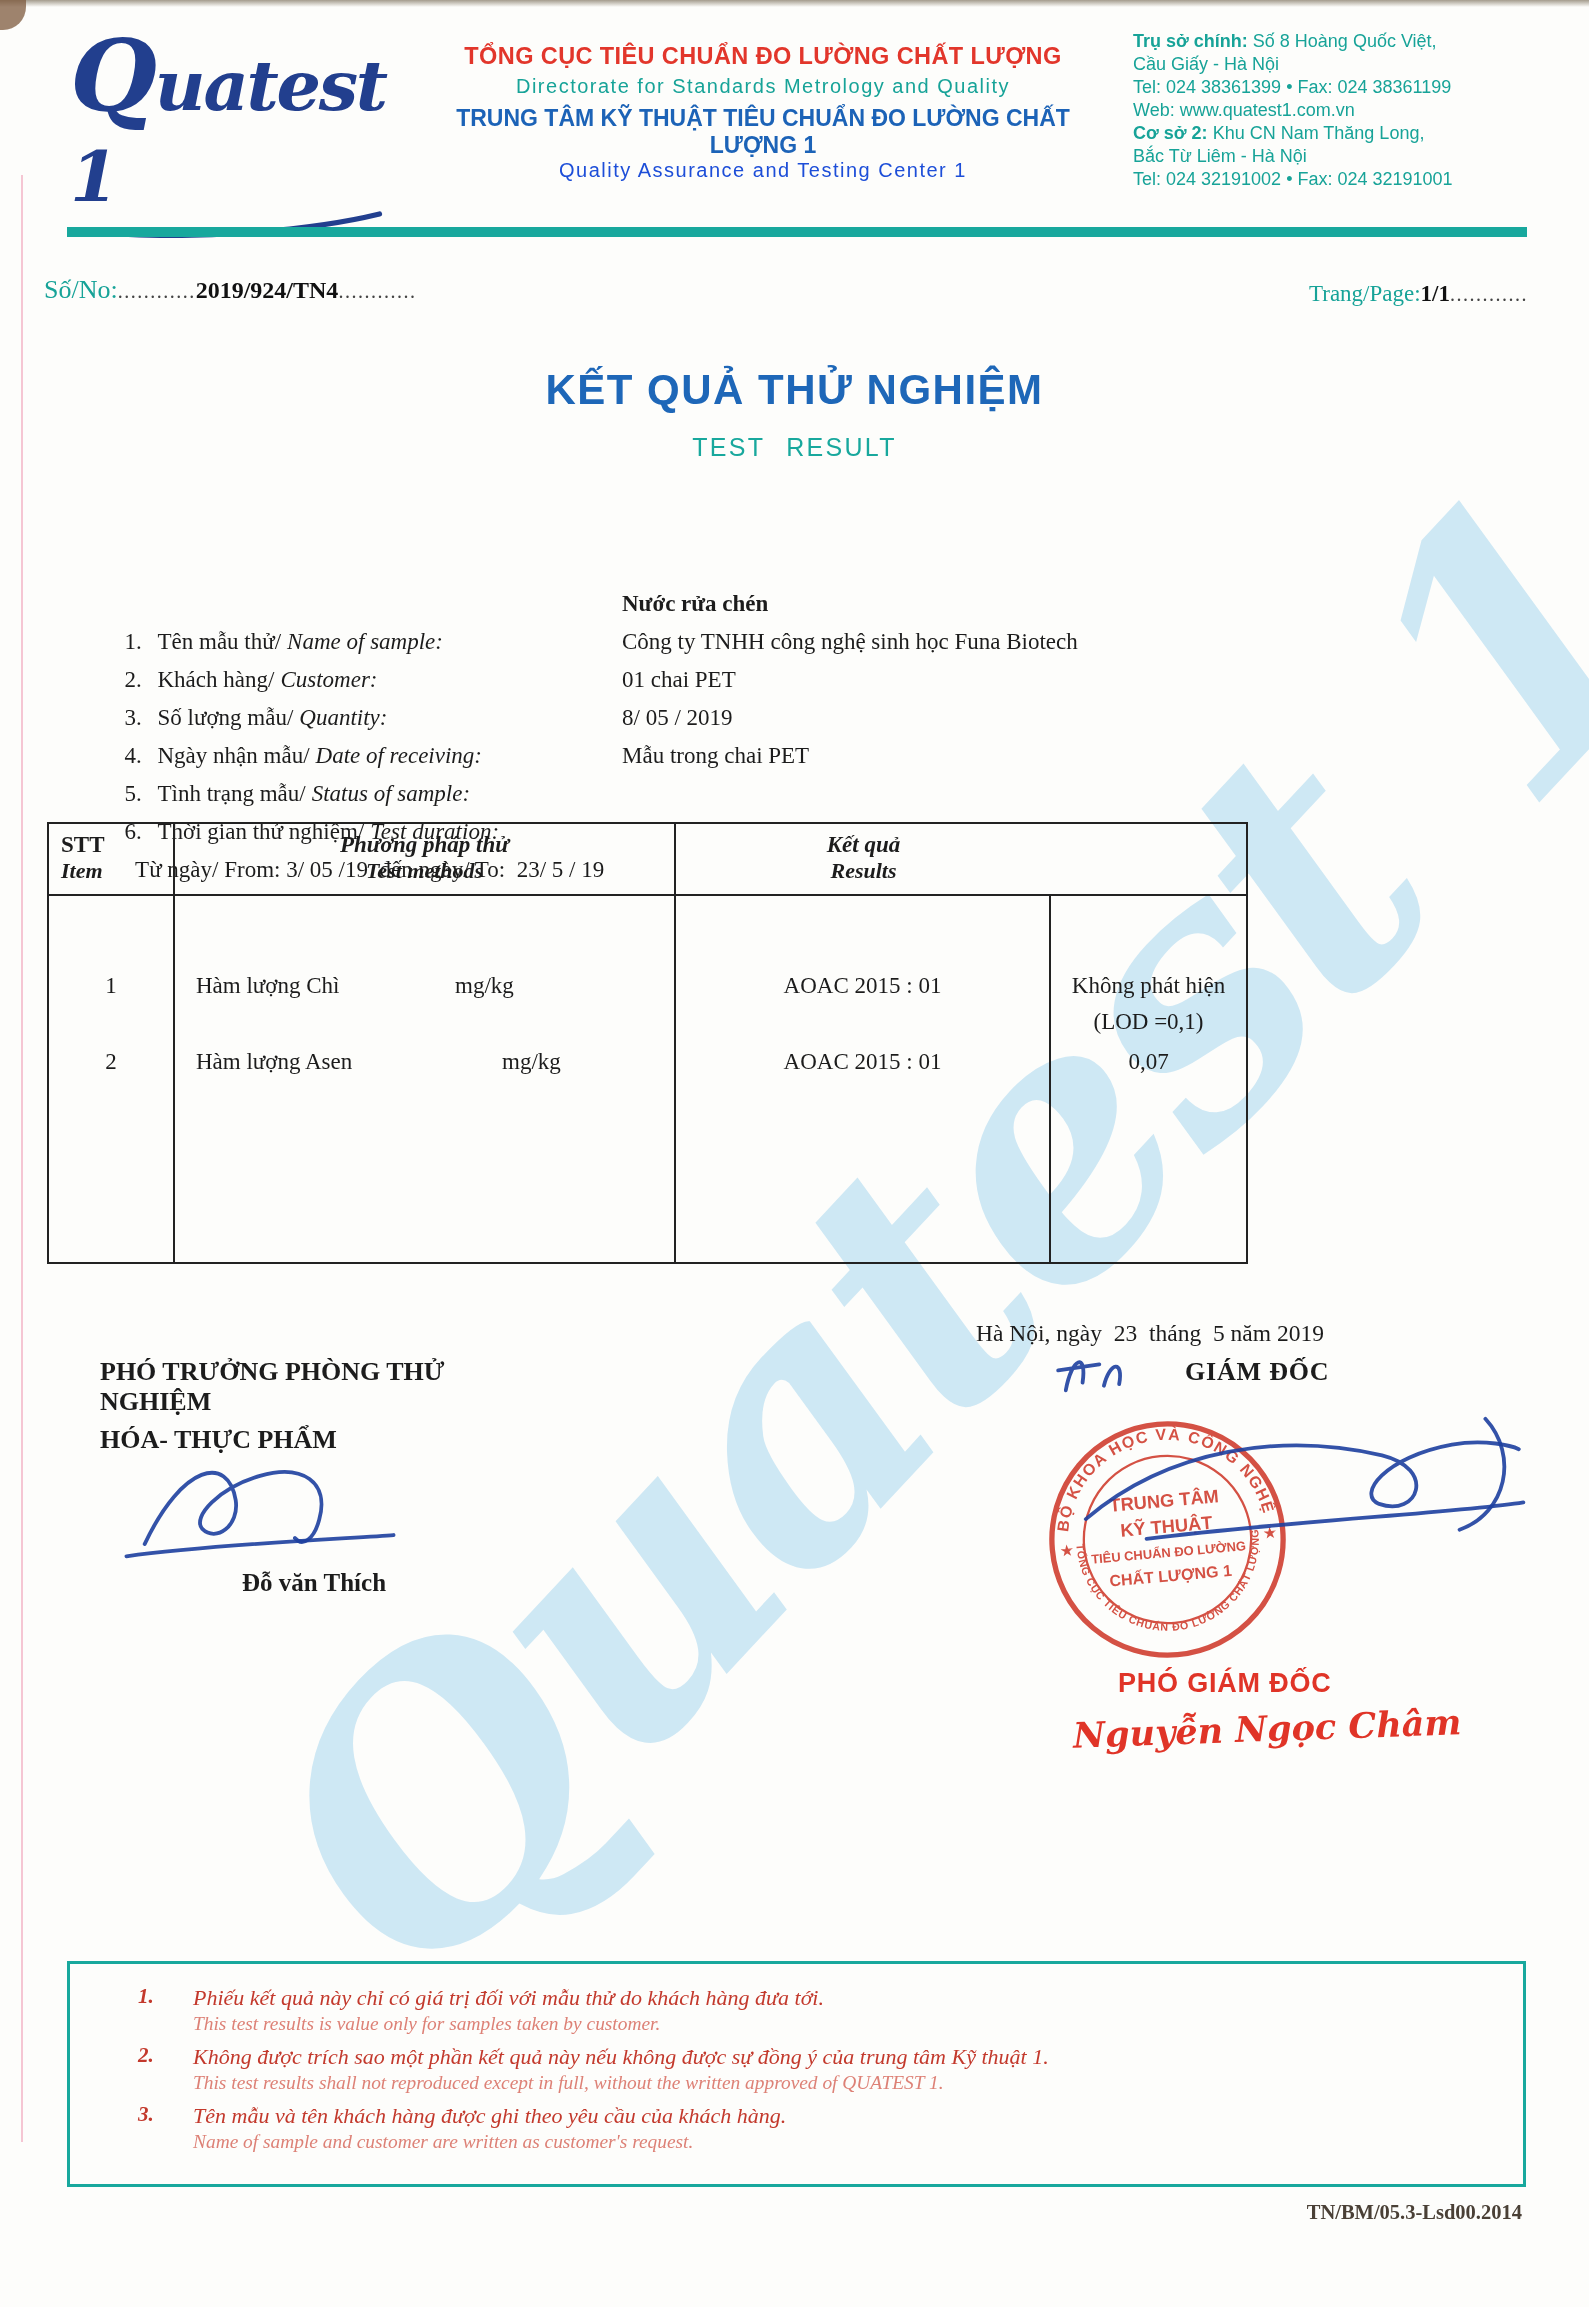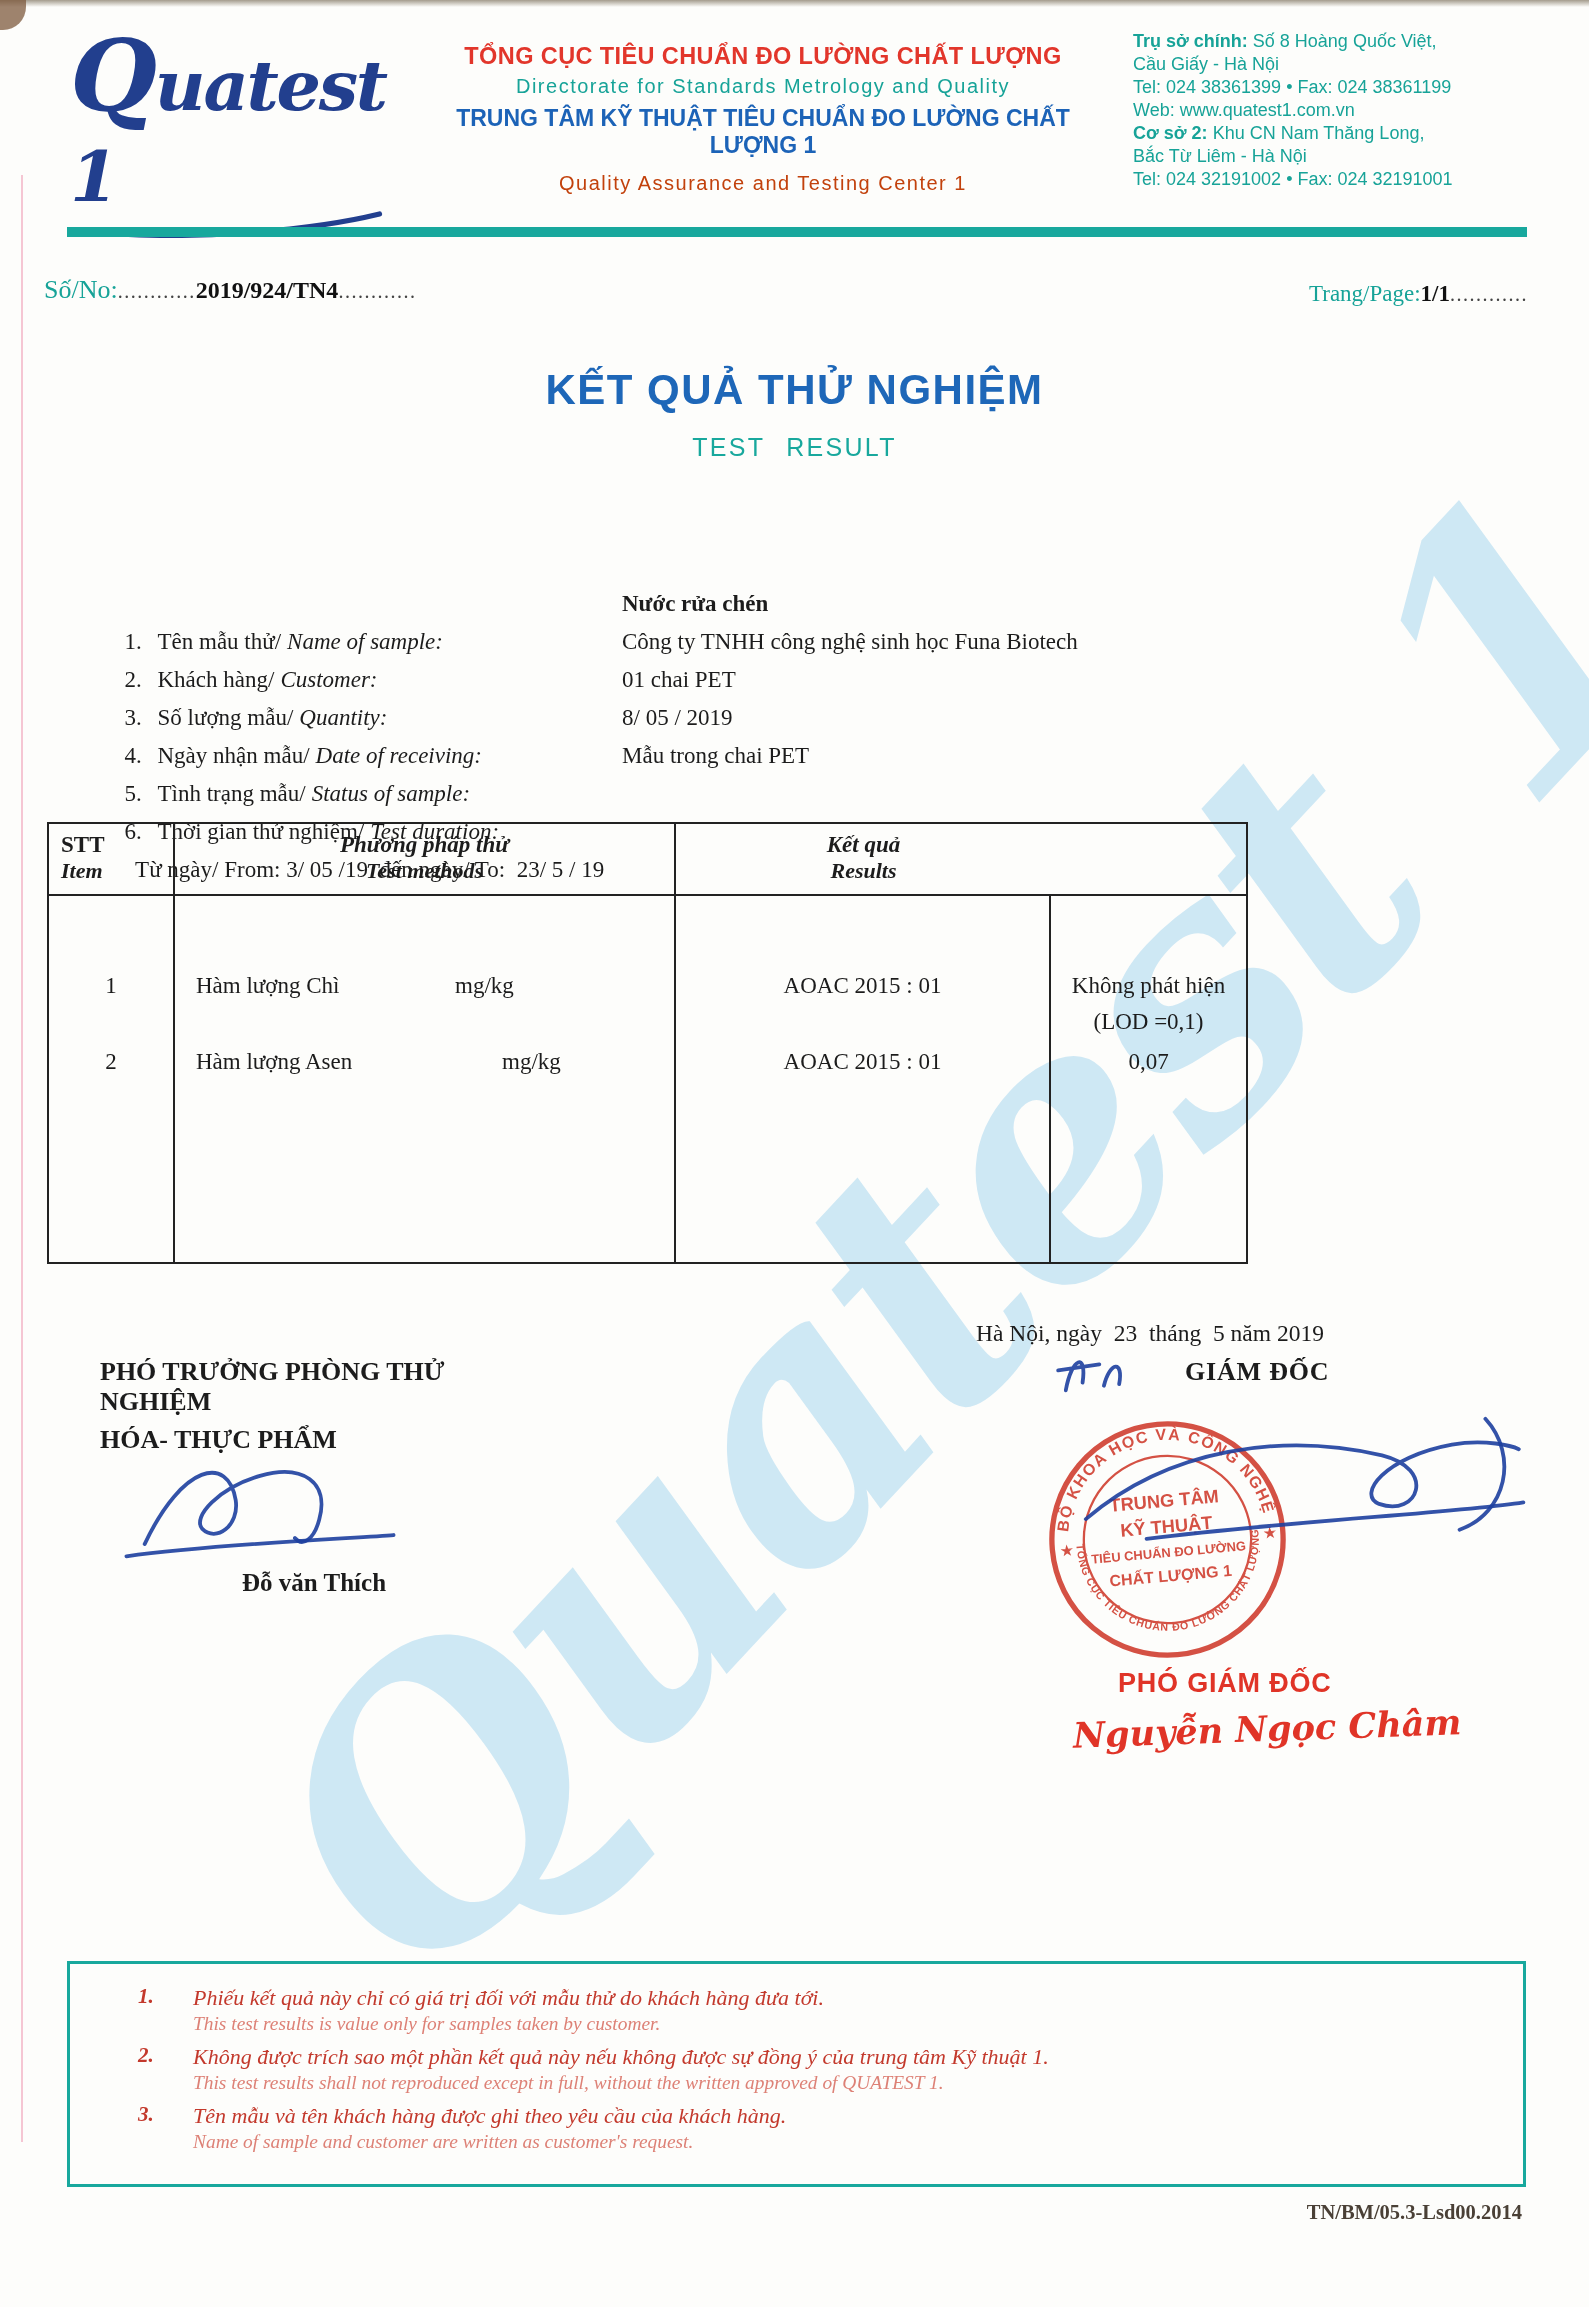--- a/index.html
+++ b/index.html
@@ -24,21 +24,21 @@
   .logo-text{font-family:"DejaVu Serif",serif;font-style:italic;font-weight:bold;
              font-size:70px;line-height:91px;color:#223f8e;letter-spacing:-2.3px;}
   .logo-text::first-letter{font-size:100px;}
   .logo-swoosh{display:block;margin-top:-10.6px;}
 
   .hdr-center{position:absolute;left:410px;top:43px;width:706px;text-align:center;
               font-family:"Liberation Sans",sans-serif;}
   .hdr-org-vi{color:#e2362b;font-weight:bold;font-size:23.5px;letter-spacing:0.4px;}
   .hdr-org-en{color:#17a398;font-size:20px;letter-spacing:1.5px;margin-top:5.3px;}
   .hdr-ctr-vi{color:#1c63b7;font-weight:bold;font-size:23px;margin-top:6.8px;}
-  .hdr-ctr-en{color:#c2410c;font-size:20px;letter-spacing:1.5px;margin-top:13px;}
+  .hdr-ctr-en{color:#1d4ed8;font-size:20px;letter-spacing:1.5px;margin-top:0;}
 
   .hdr-right{position:absolute;left:1133px;top:30px;width:410px;color:#17a398;
              font-family:"Liberation Sans",sans-serif;font-size:18px;line-height:23px;}
   .hdr-right b{font-weight:bold;}
 
   .teal-bar{position:absolute;left:67px;top:227px;width:1460px;height:10px;background:#18a89d;}
 
   
   .docinfo-left{position:absolute;left:44px;top:275px;font-size:24px;}
   .docinfo-left .lbl{color:#17a398;font-size:26px;}

